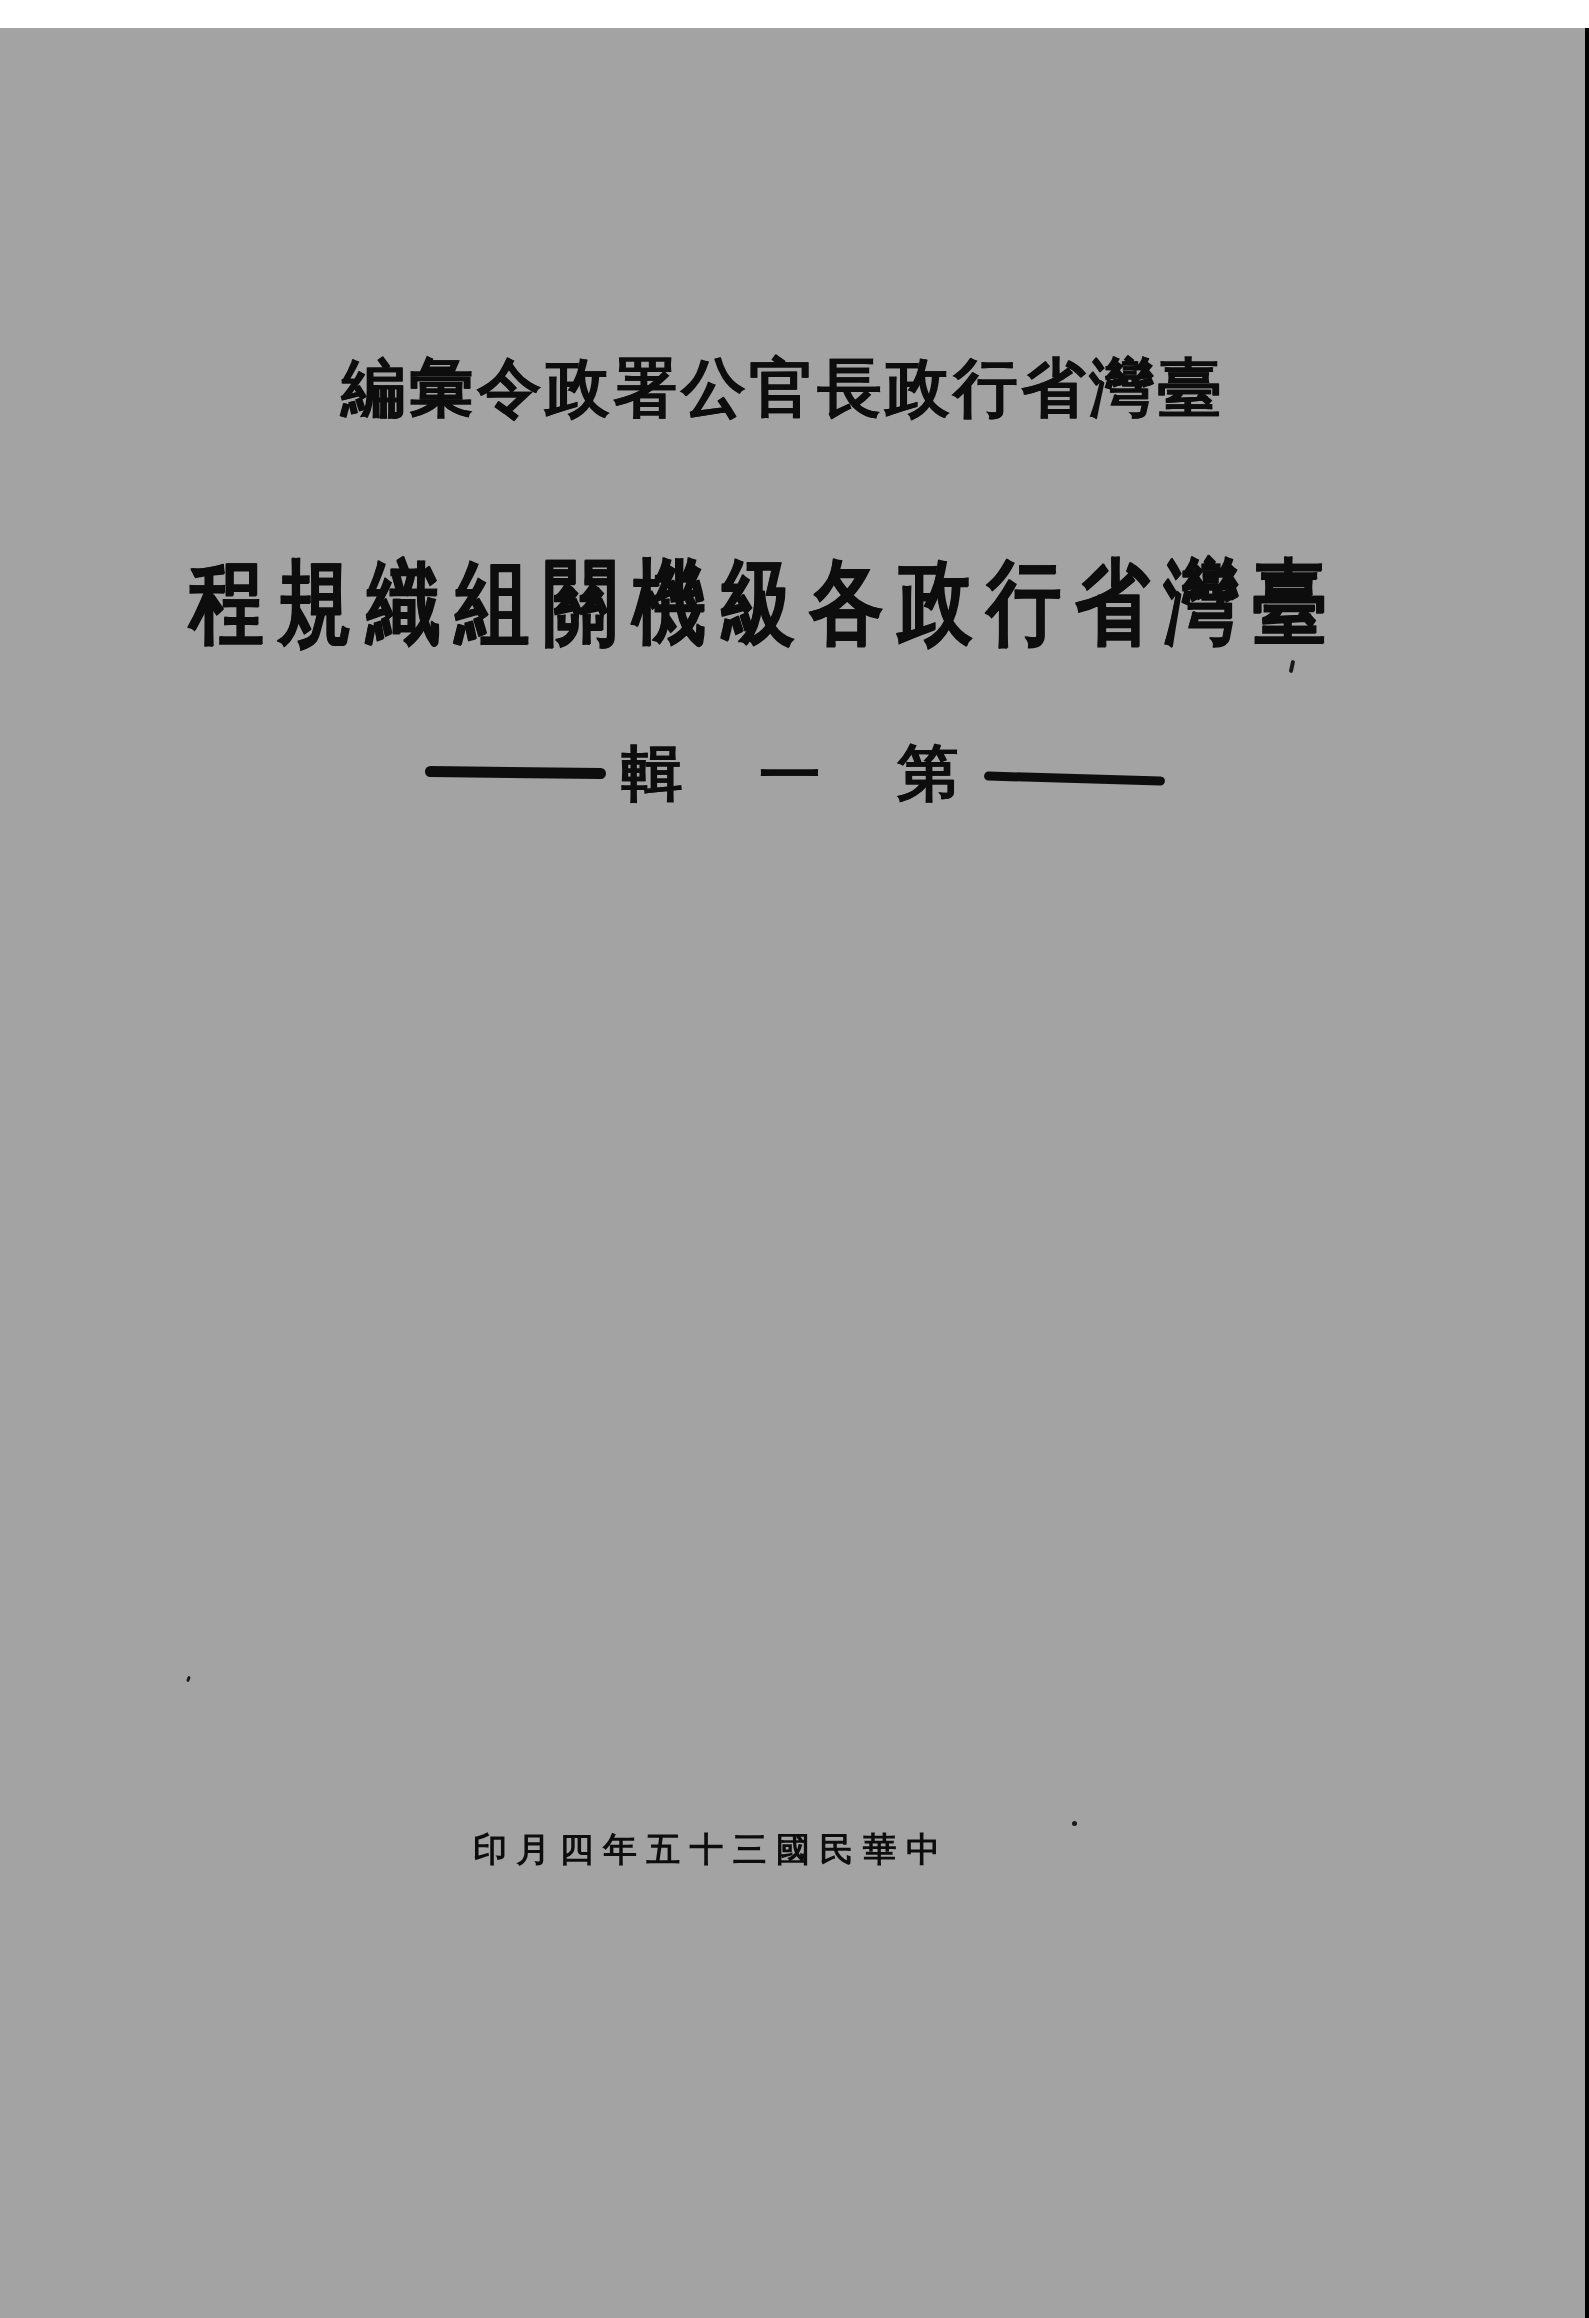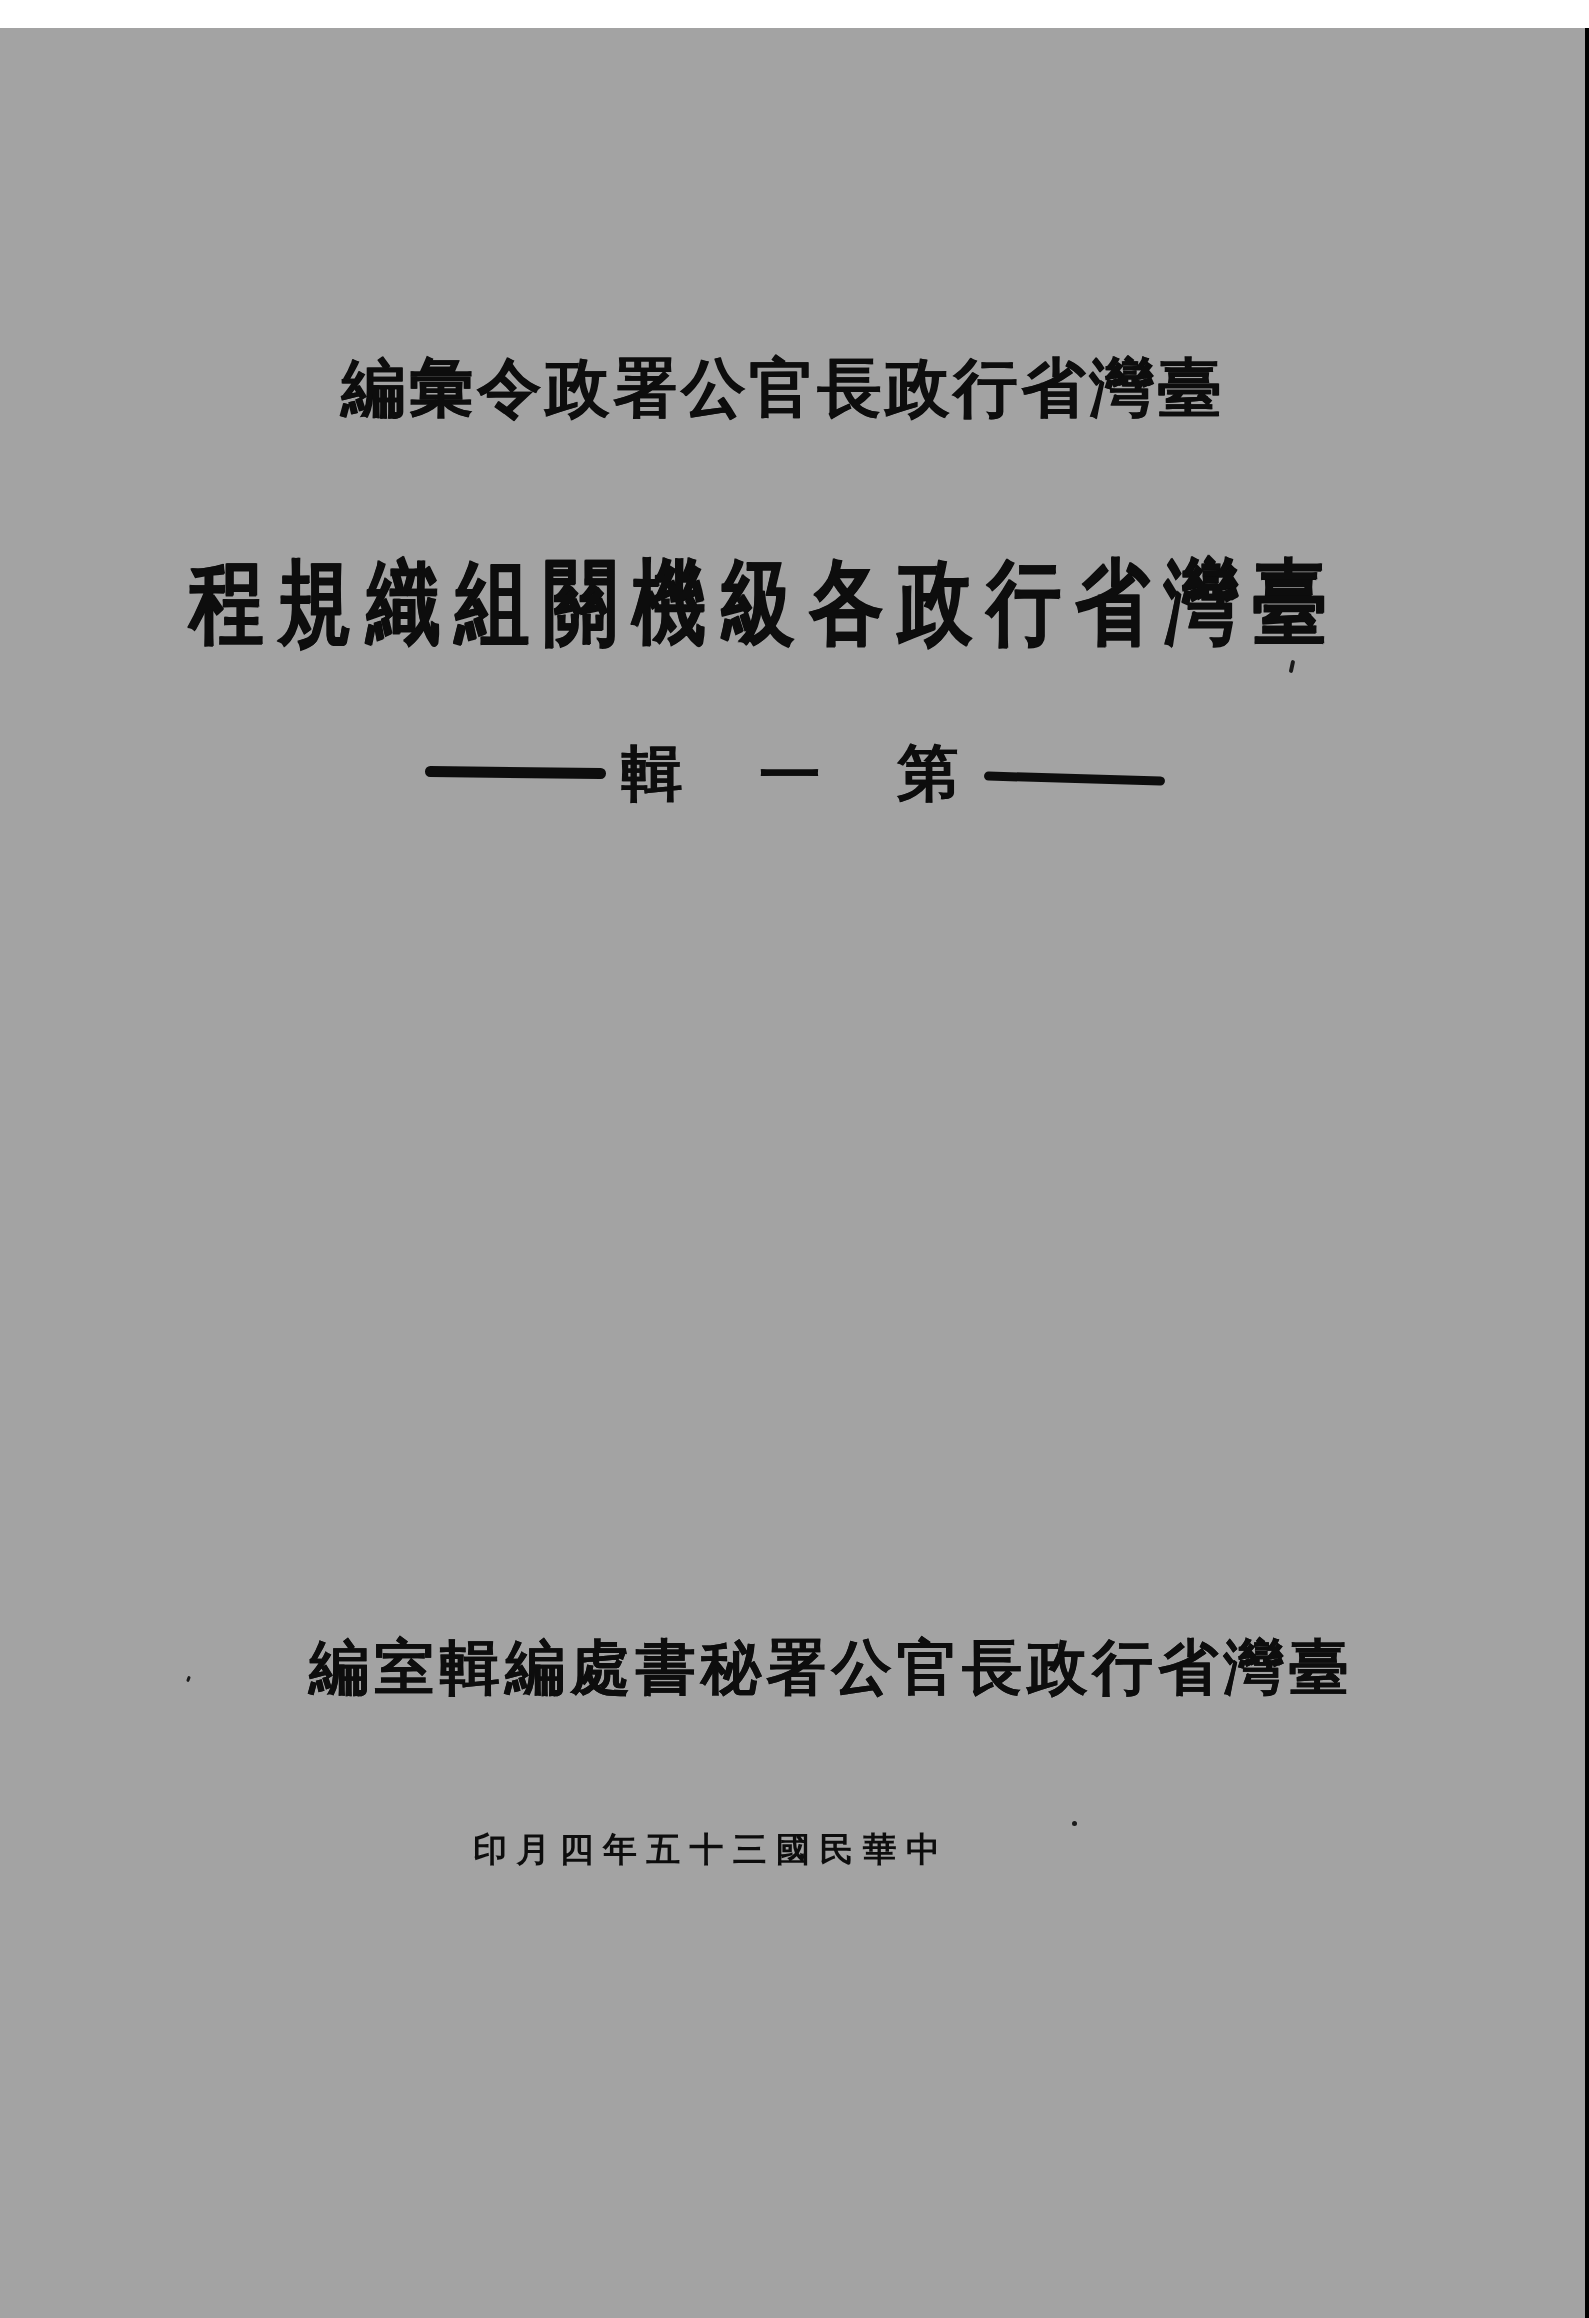--- a/index.html
+++ b/index.html
@@ -43,21 +43,20 @@
   <div class="txtline title">程規織組關機級各政行省灣臺</div>
 
   <div>
     <div class="rule rule-left"></div>
     <span class="vchar vchar-1">輯</span>
     <span class="vchar vchar-2">一</span>
     <span class="vchar vchar-3">第</span>
     <div class="rule rule-right"></div>
   </div>
 
-  <div class="txtline editor">編室輯編處書秘署公官長政行省灣臺</div>
 
   <div class="txtline imprint">印月四年五十三國民華中</div>
 
   <div class="speckle speckle-title"></div>
   <div class="speckle speckle-editor"></div>
   <div class="speckle speckle-date"></div>
 
   <div class="edge-strip"></div>
 
 </div>

